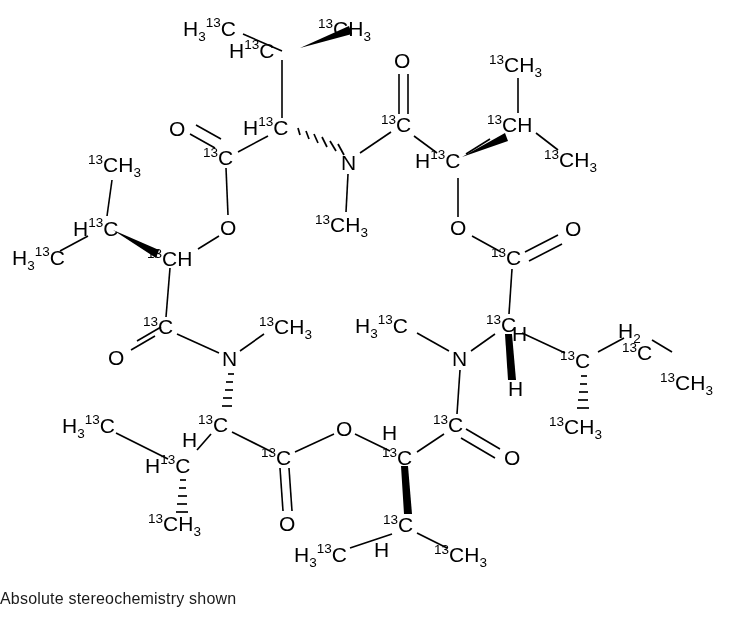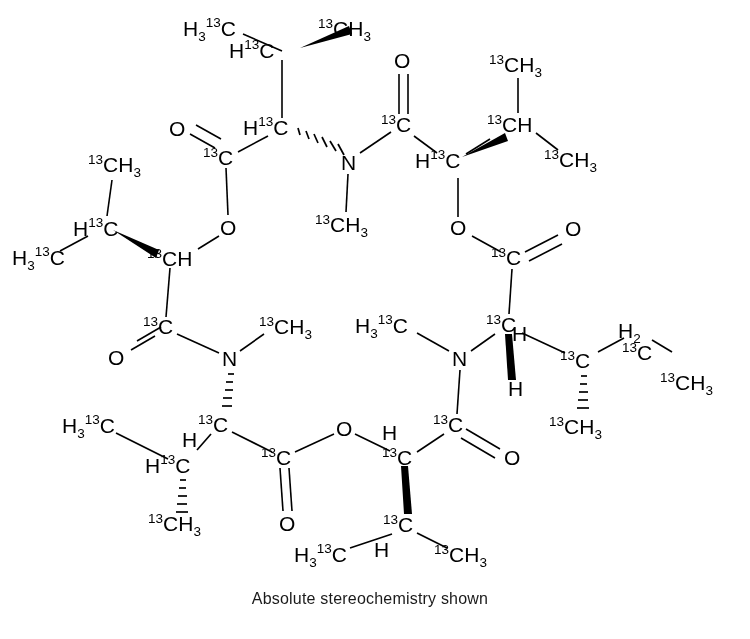--- a/index.html
+++ b/index.html
@@ -30,21 +30,20 @@
     font-size: 13.5px;
   }
   .sub {
     font-size: 13.5px;
   }
   .caption {
     position: absolute;
     left: 0;
     top: 590px;
     width: 740px;
-    text-align: center;
     font-family: "Liberation Sans", sans-serif;
     font-size: 16px;
     color: #1a1a1a;
     letter-spacing: 0.2px;
   }
   .bond {
     stroke: #000000;
     stroke-width: 1.6;
     fill: none;
     stroke-linecap: butt;

